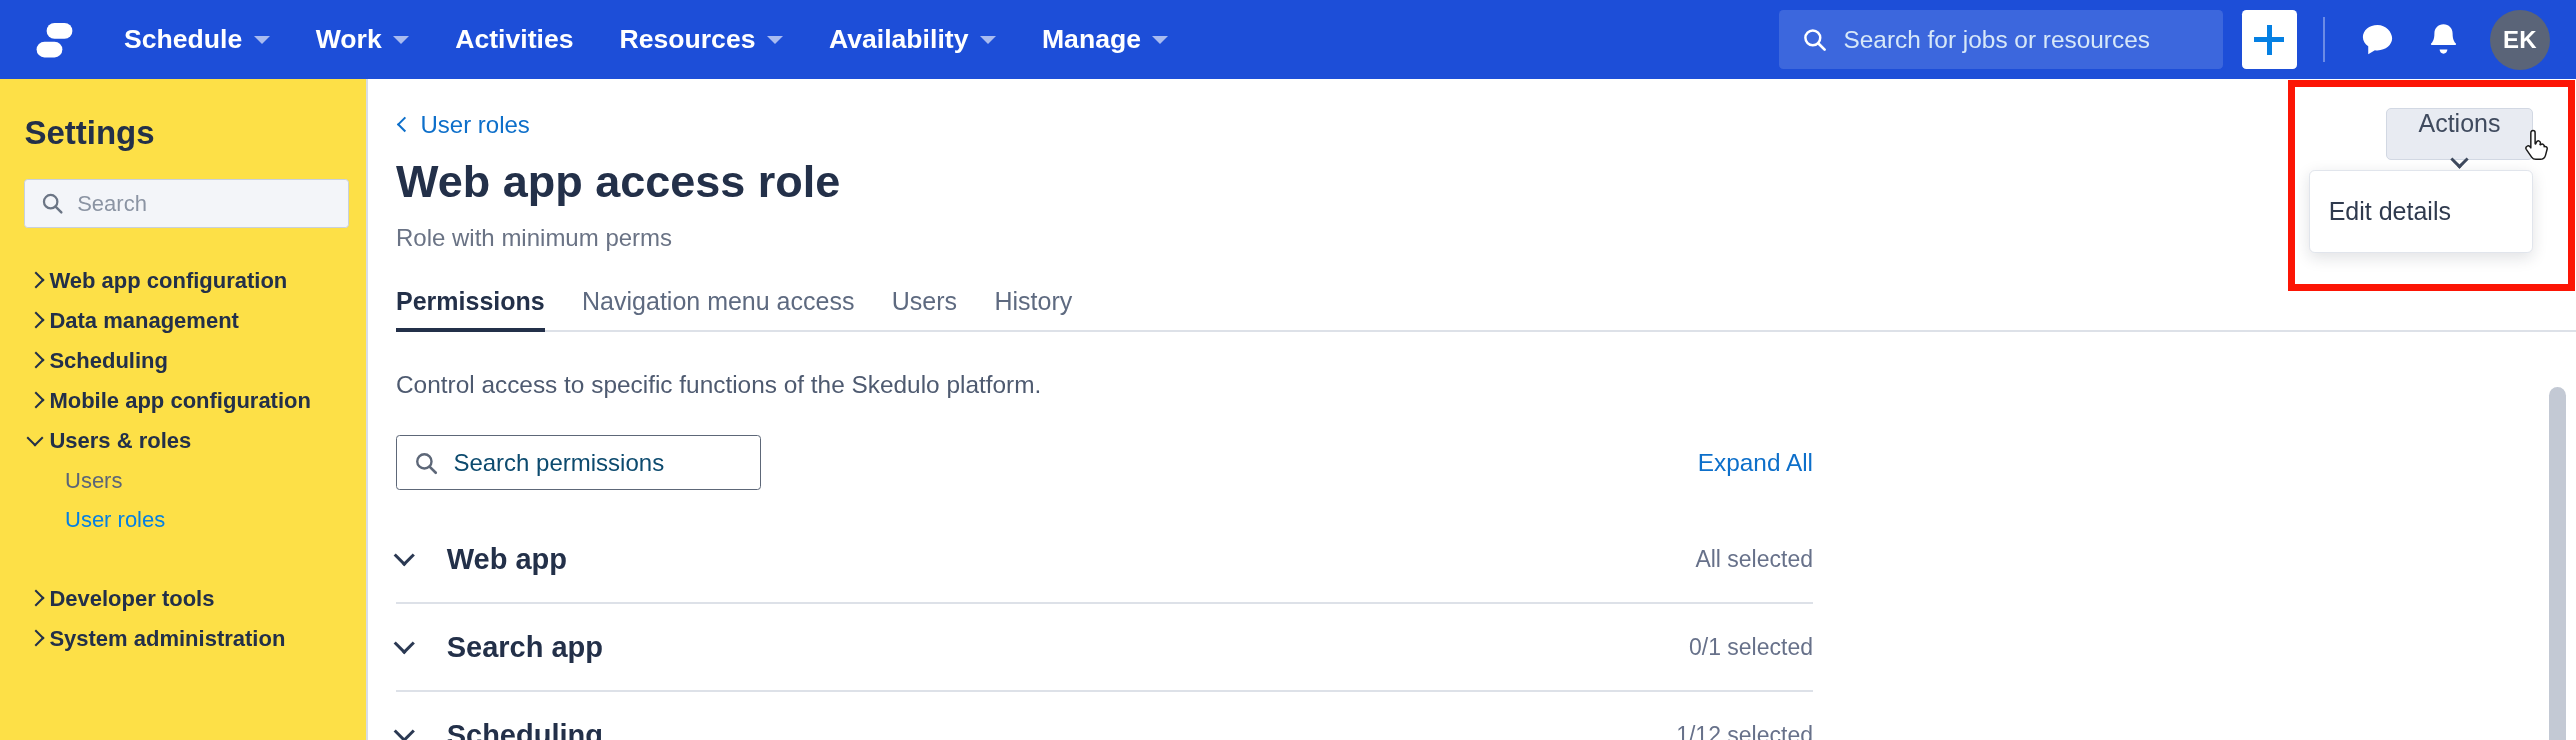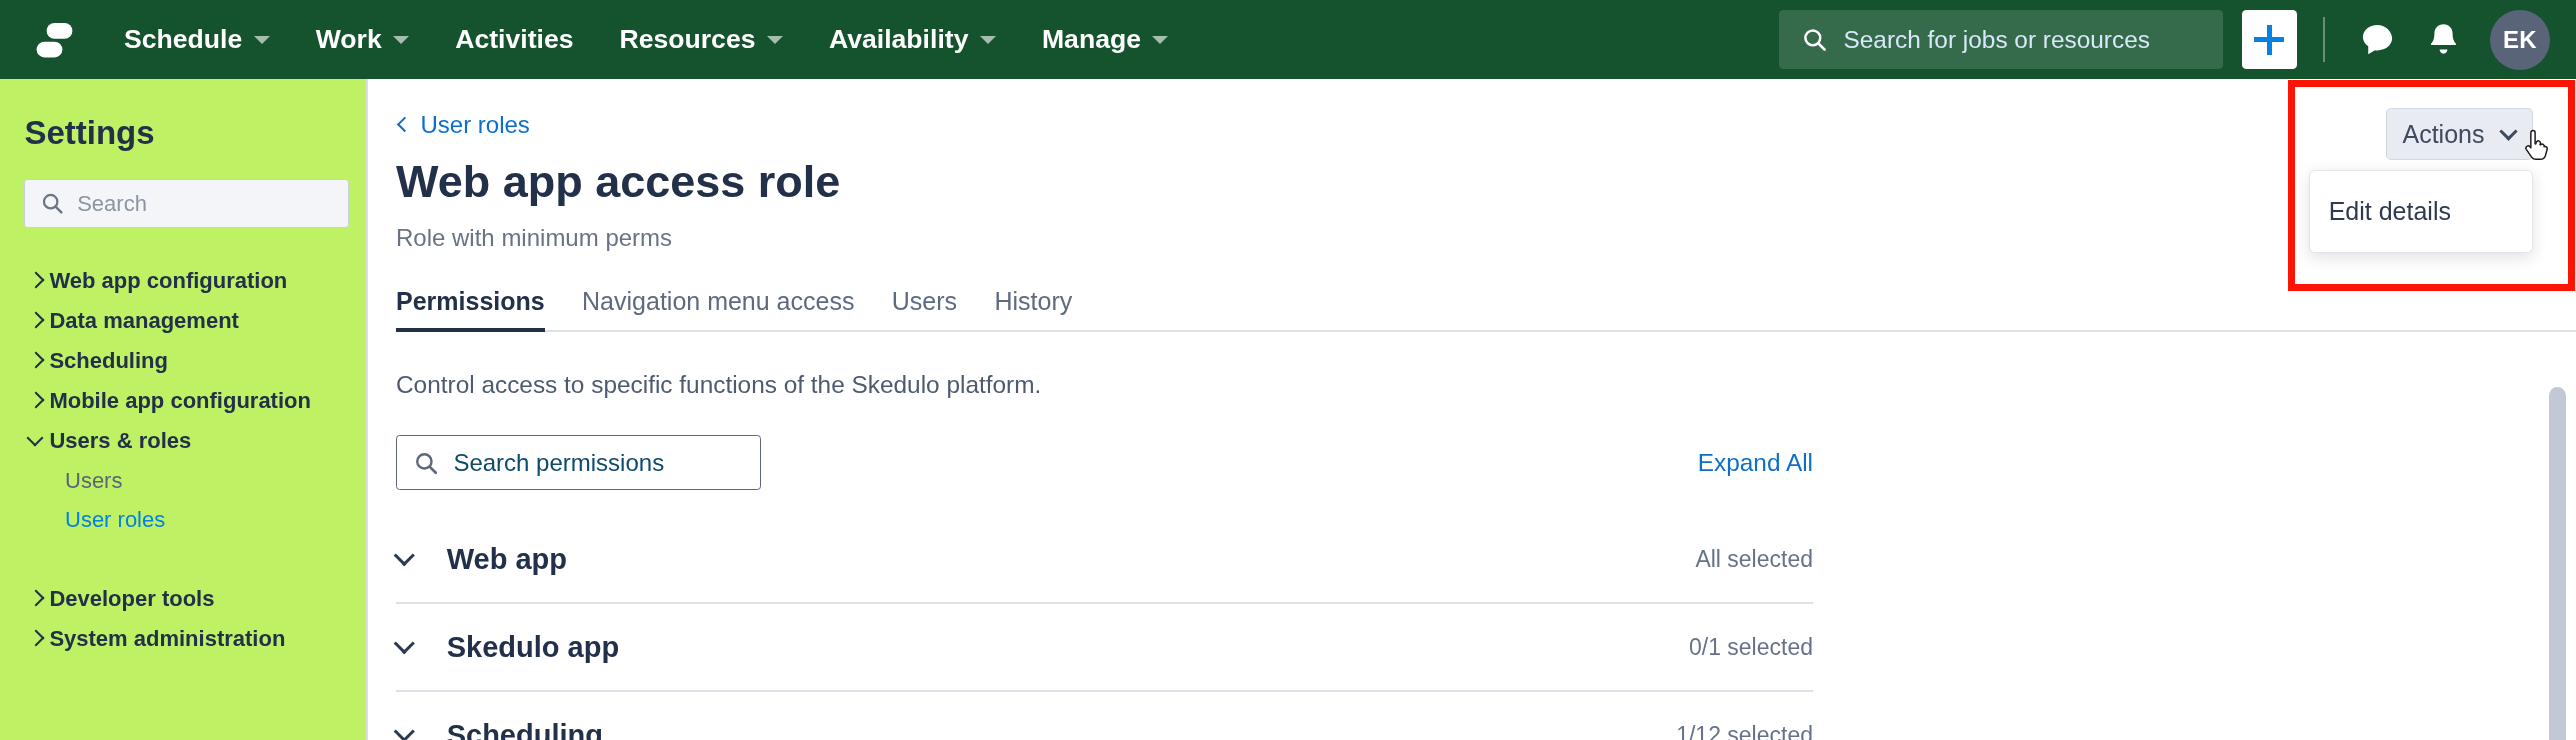--- a/index.html
+++ b/index.html
@@ -6,21 +6,21 @@
   html, body {
     width: 2576px; height: 740px;
     font-family: "Liberation Sans", sans-serif;
     background: #ffffff;
     overflow: hidden;
   }
 
   
   #topnav {
     position: absolute; left: 0; top: 0; width: 2576px; height: 79px;
-    background: #14532d;
+    background: #1d4ed8;
     display: flex; align-items: center;
   }
   #logo { margin-left: 23px; width: 62px; height: 62px; display:flex; align-items:center; justify-content:center; }
   .nav-items { display: flex; align-items: center; margin-left: 16px; }
   .nav-item {
     display: flex; align-items: center; gap: 11.5px;
     padding: 0 23px; height: 79px;
     color: #ffffff; font-size: 26.6px; font-weight: 600;
     white-space: nowrap; cursor: pointer;
   }
@@ -53,21 +53,21 @@
     width: 60px; height: 60px; border-radius: 50%;
     background: #5a6478; color: #ffffff;
     display:flex; align-items:center; justify-content:center;
     font-size: 24px; font-weight: 600; letter-spacing: 0.4px;
     cursor: pointer; margin-left: 7.2px;
   }
 
   
   #sidebar {
     position: absolute; left: 0; top: 79px; width: 368px; height: 661px;
-    background: #bef264; border-right: 2.2px solid #d8dde6;
+    background: #fde047; border-right: 2.2px solid #d8dde6;
     overflow: hidden;
   }
   #settings-title {
     margin: 35px 0 0 24.4px; font-size: 33px; font-weight: 700; color: #233049;
   }
   #sidebar-search {
     margin: 27px 0 0 24.4px; width: 325px; height: 49px;
     border: 1.4px solid #c8d0dc; border-radius: 3.6px; background: #f3f5f9;
     display: flex; align-items: center; gap: 13px; padding: 0 14.4px;
   }
@@ -148,21 +148,21 @@
     transform: rotate(45deg);
   }
   .perm-name { font-size: 29px; font-weight: 700; color: #233049; }
   .perm-count { margin-left: auto; font-size: 23px; color: #67718a; }
 
   
   #actions-wrap { position: absolute; right: 43px; top: 29px; }
   #actions-btn {
     width: 147px; height: 52px; background: #e8ebf2; border: 1.4px solid #d2d8e3;
     border-radius: 5px; display:flex; align-items:center; justify-content:center; gap: 16px;
-    font-size: 25px; color: #3f4a5e; cursor: pointer;
+    font-size: 25px; color: #3f4a5e; cursor: pointer; flex-direction: column;
   }
   .chev-sm { width: 16px; height: 16px; position: relative; }
   .chev-sm::before {
     content:""; position:absolute; left:1.4px; top:-0.7px; width:10px; height:10px;
     border-right: 3.6px solid #3f4a5e; border-bottom: 3.6px solid #3f4a5e;
     transform: rotate(45deg);
   }
   #actions-menu {
     position: absolute; right: 0px; top: 62px; width: 224px;
     background: #ffffff; border: 1.4px solid #e1e5ec; border-radius: 5.8px;
@@ -342,21 +342,21 @@
   </div>
 
   <div id="perm-list">
     <div class="perm-row">
       <span class="perm-chev"></span>
       <span class="perm-name">Web app</span>
       <span class="perm-count">All selected</span>
     </div>
     <div class="perm-row">
       <span class="perm-chev"></span>
-      <span class="perm-name">Skedulo app</span>
+      <span class="perm-name">Search app</span>
       <span class="perm-count">0/1 selected</span>
     </div>
     <div class="perm-row">
       <span class="perm-chev"></span>
       <span class="perm-name">Scheduling</span>
       <span class="perm-count">1/12 selected</span>
     </div>
   </div>
 
   <div id="actions-wrap">

